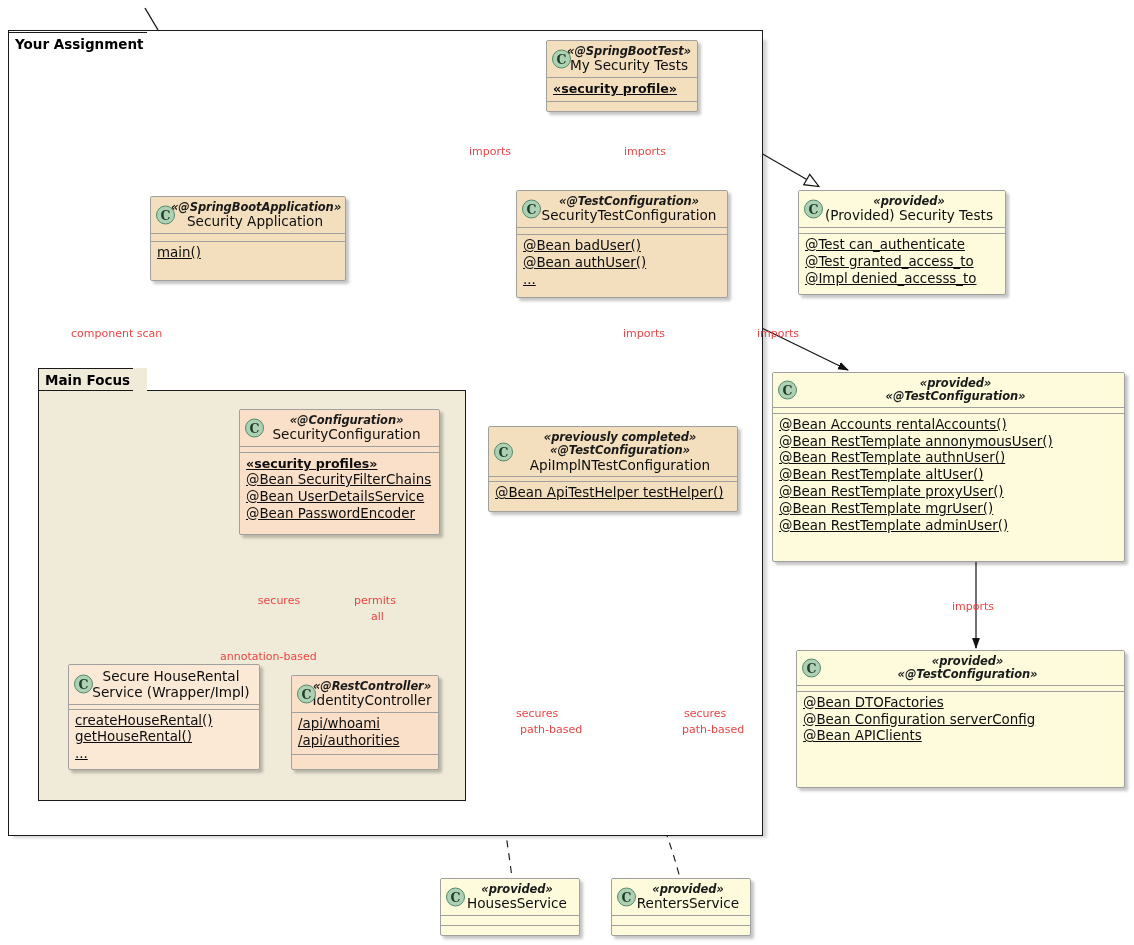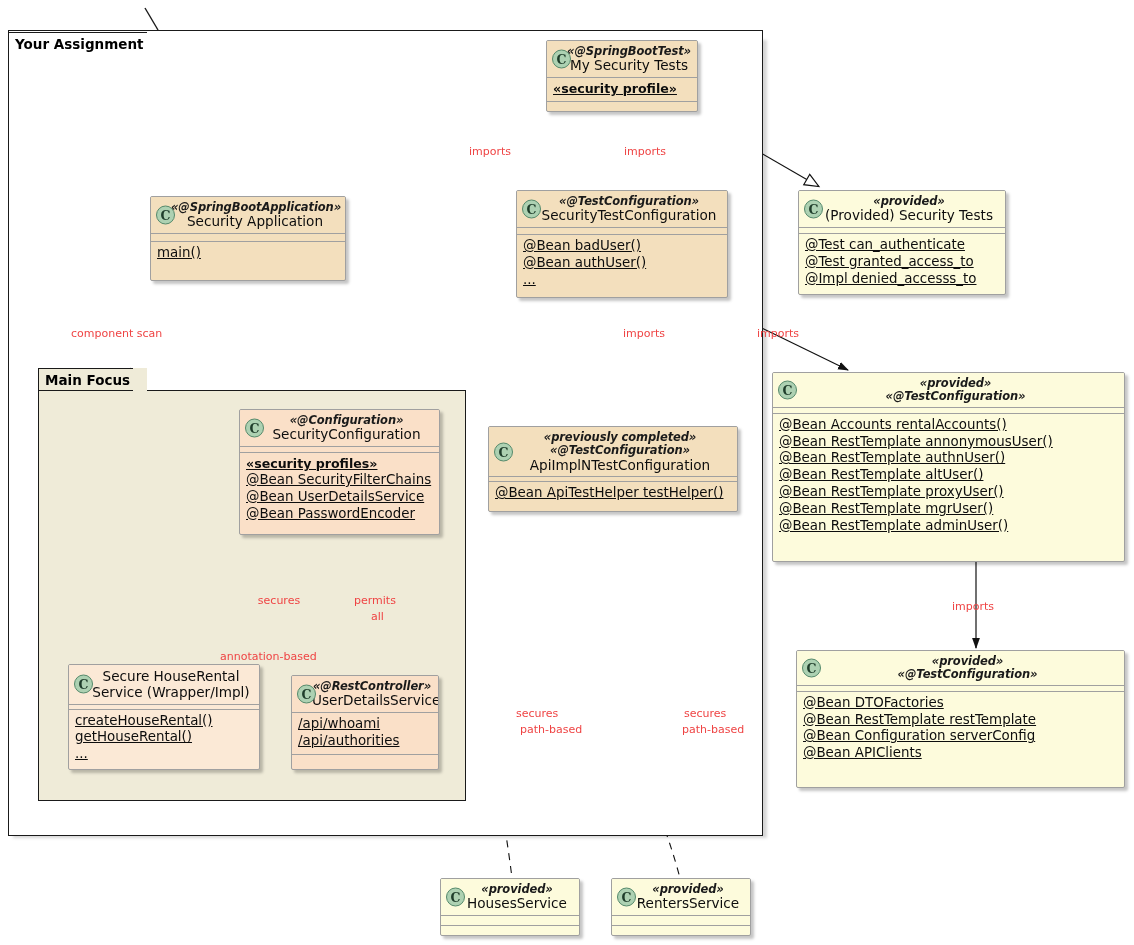--- a/index.html
+++ b/index.html
@@ -321,21 +321,20 @@
     <div class="cls-head f-cream">
       <span class="ico">C</span>
       <span class="stereo head-pad-l">«provided»</span>
       <span class="stereo head-pad-l">«@TestConfiguration»</span>
     </div>
     <div class="cls-sep"></div>
     <div style="height:5px;"></div>
     <div class="cls-sep"></div>
     <div class="cls-body f-cream">
       <span class="ln">@Bean DTOFactories</span>
-      <span class="ln">@Bean RestTemplate restTemplate</span>
       <span class="ln">@Bean Configuration serverConfig</span>
       <span class="ln">@Bean APIClients</span>
     </div>
   </div>
 
   <div class="cls f-peach2" style="left:68px;top:664px;width:192px;height:106px;z-index:7;">
     <div class="cls-head f-peach2">
       <span class="ico">C</span>
       <span class="nm head-pad-l">Secure HouseRental</span>
       <span class="nm head-pad-l">Service (Wrapper/Impl)</span>
@@ -347,21 +346,21 @@
       <span class="ln">createHouseRental()</span>
       <span class="ln">getHouseRental()</span>
       <span class="ln">...</span>
     </div>
   </div>
 
   <div class="cls f-peach" style="left:291px;top:675px;width:148px;height:95px;z-index:7;">
     <div class="cls-head f-peach">
       <span class="ico">C</span>
       <span class="stereo head-pad-l">«@RestController»</span>
-      <span class="nm head-pad-l">UserDetailsService</span>
+      <span class="nm head-pad-l">IdentityController</span>
     </div>
     <div class="cls-sep"></div>
     <div class="cls-body f-peach">
       <span class="ln">/api/whoami</span>
       <span class="ln">/api/authorities</span>
     </div>
     <div class="cls-sep"></div>
     <div style="height:7px;" class="f-peach"></div>
   </div>
 

